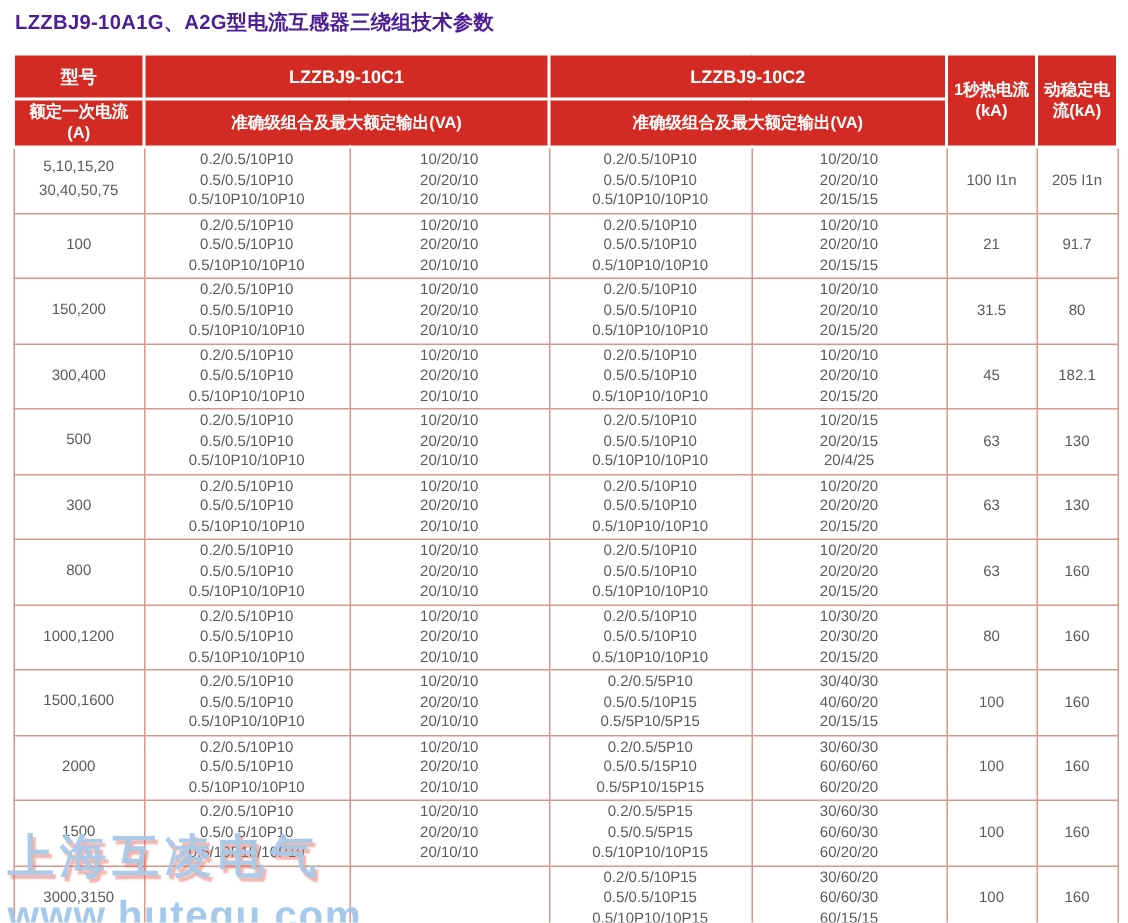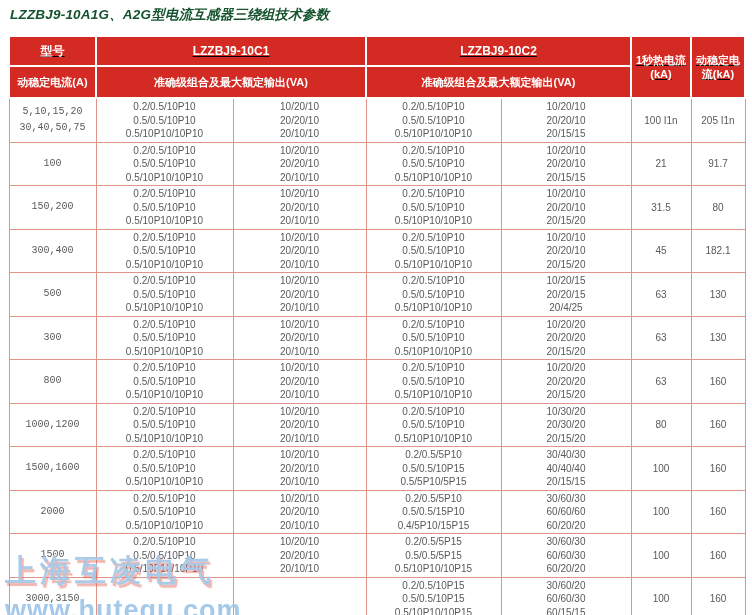--- a/index.html
+++ b/index.html
@@ -2,41 +2,41 @@
 <html><head>
 <meta charset="utf-8">
 <style>
   html,body{margin:0;padding:0;}
   body{
     width:752px;height:615px;position:relative;overflow:hidden;
     background:#ffffff;font-family:"Liberation Sans","DejaVu Sans",sans-serif;
   }
   .title{
     position:absolute;top:6px;left:10px;
-    font-size:13.5px;font-weight:bold;color:#14532d;letter-spacing:0.2px;font-style:italic;
+    font-size:13.5px;font-weight:bold;color:#4c1d95;letter-spacing:0.2px;
   }
   table.spec{
     position:absolute;top:35px;left:8px;width:736px;
     border-collapse:collapse;table-layout:fixed;background:#fff;
   }
   th{
     background:#d32b23;color:#ffffff;border:2px solid #ffffff;
     font-size:11px;font-weight:bold;padding:1px 2px;text-align:center;
     vertical-align:middle;line-height:14px;
   }
   th.big{font-size:12px;}
   td{
     border:1px solid #e09389;text-align:center;vertical-align:middle;
     font-size:10px;color:#58595b;padding:1px 0;background:transparent;
   }
-  tr.hr1{height:30px;text-decoration:underline;}
+  tr.hr1{height:30px;}
   tr.hr2{height:32px;}
   tbody tr{height:43px;}
   .ln{line-height:13.5px;}
-  .cur .ln{line-height:16px;font-family:Liberation Mono, monospace;}
+  .cur .ln{line-height:16px;}
   .wm{
     position:absolute;left:5px;top:550px;z-index:5;pointer-events:none;
     font-weight:bold;white-space:nowrap;
   }
   .wm-cn{
     font-size:31px;letter-spacing:4px;color:rgba(167,200,231,0.95);
     text-shadow:2px 3px 1px rgba(224,94,80,0.45);
   }
   .wm-url{
     font-size:27px;letter-spacing:1px;margin-top:3px;color:rgba(160,198,233,0.95);
@@ -59,21 +59,21 @@
   </colgroup>
   <thead>
     <tr class="hr1">
       <th class="big">型号</th>
       <th class="big" colspan="2">LZZBJ9-10C1</th>
       <th class="big" colspan="2">LZZBJ9-10C2</th>
       <th rowspan="2">1秒热电流(kA)</th>
       <th rowspan="2">动稳定电流(kA)</th>
     </tr>
     <tr class="hr2">
-      <th>动稳定电流(A)</th>
+      <th>额定一次电流(A)</th>
       <th colspan="2">准确级组合及最大额定输出(VA)</th>
       <th colspan="2">准确级组合及最大额定输出(VA)</th>
     </tr>
   </thead>
   <tbody>
       <tr>
         <td class="cur">
           <div class="ln">5,10,15,20</div>
           <div class="ln">30,40,50,75</div>
         </td>
@@ -335,21 +335,21 @@
           <div class="ln">20/20/10</div>
           <div class="ln">20/10/10</div>
         </td>
         <td>
           <div class="ln">0.2/0.5/5P10</div>
           <div class="ln">0.5/0.5/10P15</div>
           <div class="ln">0.5/5P10/5P15</div>
         </td>
         <td>
           <div class="ln">30/40/30</div>
-          <div class="ln">40/40/40</div>
+          <div class="ln">40/60/20</div>
           <div class="ln">20/15/15</div>
         </td>
         <td>
           <div class="ln">100</div>
         </td>
         <td>
           <div class="ln">160</div>
         </td>
       </tr>
       <tr>
@@ -362,21 +362,21 @@
           <div class="ln">0.5/10P10/10P10</div>
         </td>
         <td>
           <div class="ln">10/20/10</div>
           <div class="ln">20/20/10</div>
           <div class="ln">20/10/10</div>
         </td>
         <td>
           <div class="ln">0.2/0.5/5P10</div>
           <div class="ln">0.5/0.5/15P10</div>
-          <div class="ln">0.4/5P10/15P15</div>
+          <div class="ln">0.5/5P10/15P15</div>
         </td>
         <td>
           <div class="ln">30/60/30</div>
           <div class="ln">60/60/60</div>
           <div class="ln">60/20/20</div>
         </td>
         <td>
           <div class="ln">100</div>
         </td>
         <td>

